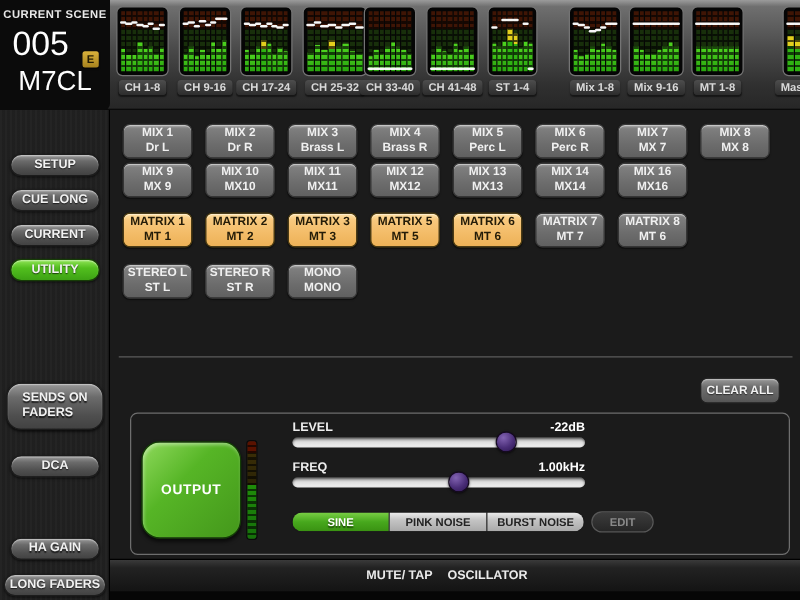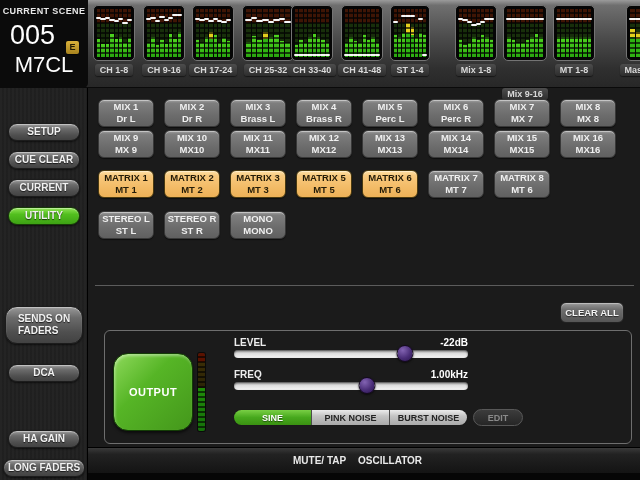--- a/index.html
+++ b/index.html
@@ -410,21 +410,21 @@
               <div class="mfill" style="height: 42%;"></div>
               <div class="mmark" style="bottom: 77%;"></div>
             </div>
             <div class="mbar">
               <div class="mfill" style="height: 36%;"></div>
               <div class="mmark" style="bottom: 77%;"></div>
             </div>
           </div>
           <div class="mlabel">Mix 1-8</div>
         </div>
-        <div class="mblock" style="left: 413px; width: 44px; gap: 24px;">
+        <div class="mblock" style="left: 413px; width: 44px;">
           <div class="mbox">
             <div class="mbar">
               <div class="mfill" style="height: 42%;"></div>
               <div class="mmark" style="bottom: 77%;"></div>
             </div>
             <div class="mbar">
               <div class="mfill" style="height: 36%;"></div>
               <div class="mmark" style="bottom: 77%;"></div>
             </div>
             <div class="mbar">
@@ -506,21 +506,21 @@
               <div class="mmark" style="bottom: 6%;"></div>
             </div>
           </div>
           <div class="mlabel">Master</div>
         </div>
       </div>
   </div>
 
   <div id="sidebar">
     <div class="sbtn" style="top:35px">SETUP</div>
-    <div class="sbtn" style="top:63px">CUE CLEAR</div>
+    <div class="sbtn" style="top:63px">CUE LONG</div>
     <div class="sbtn" style="top:91px">CURRENT</div>
     <div class="sbtn green" style="top:119px">UTILITY</div>
     <div class="sbtn tall" style="top:218px">SENDS ON
 FADERS</div>
     <div class="sbtn" style="top:276px">DCA</div>
     <div class="sbtn" style="top:342px">HA GAIN</div>
     <div class="sbtn wide" style="top:371px">LONG FADERS</div>
   </div>
 
   <div class="chrow" style="top:99px">
@@ -576,24 +576,20 @@
       </div>
       <div class="chbtn gray">
         <span>MIX 13</span>
         <span>MX13</span>
       </div>
       <div class="chbtn gray">
         <span>MIX 14</span>
         <span>MX14</span>
       </div>
       <div class="chbtn gray">
-        <span>MIX 15</span>
-        <span>MX15</span>
-      </div>
-      <div class="chbtn gray">
         <span>MIX 16</span>
         <span>MX16</span>
       </div>
     </div>
   <div class="chrow" style="top:170px">
       <div class="chbtn orange">
         <span>MATRIX 1</span>
         <span>MT 1</span>
       </div>
       <div class="chbtn orange">

